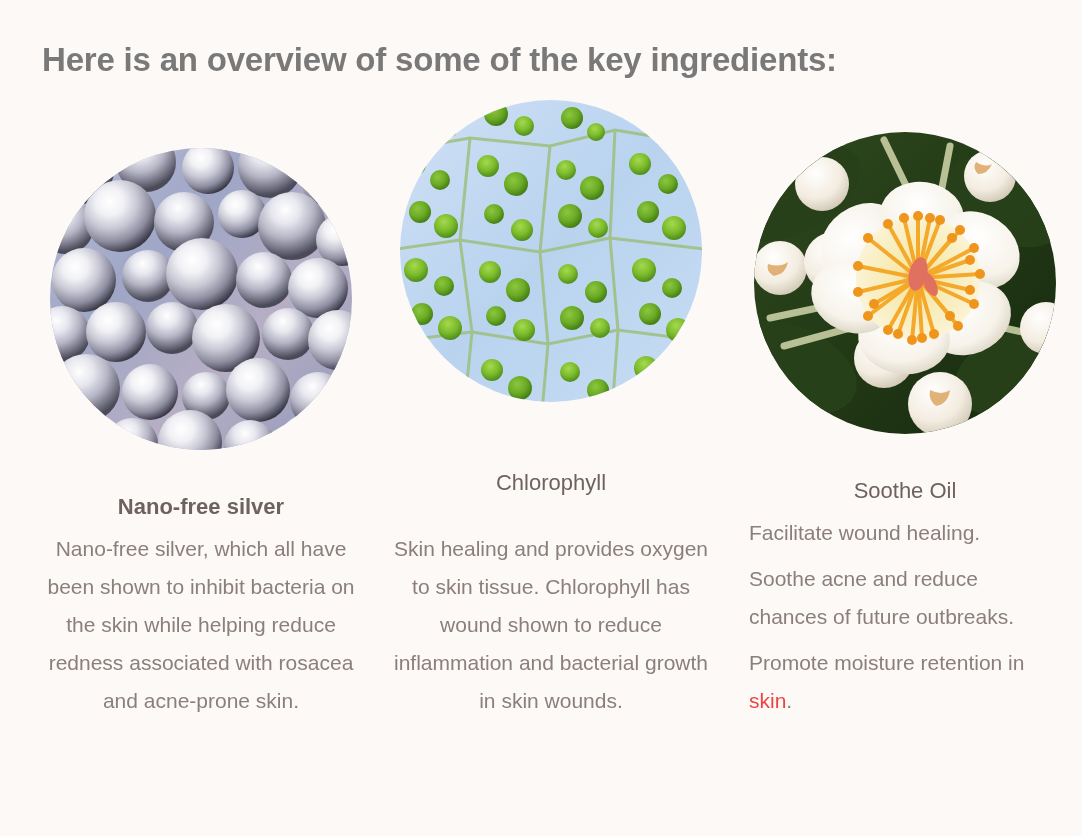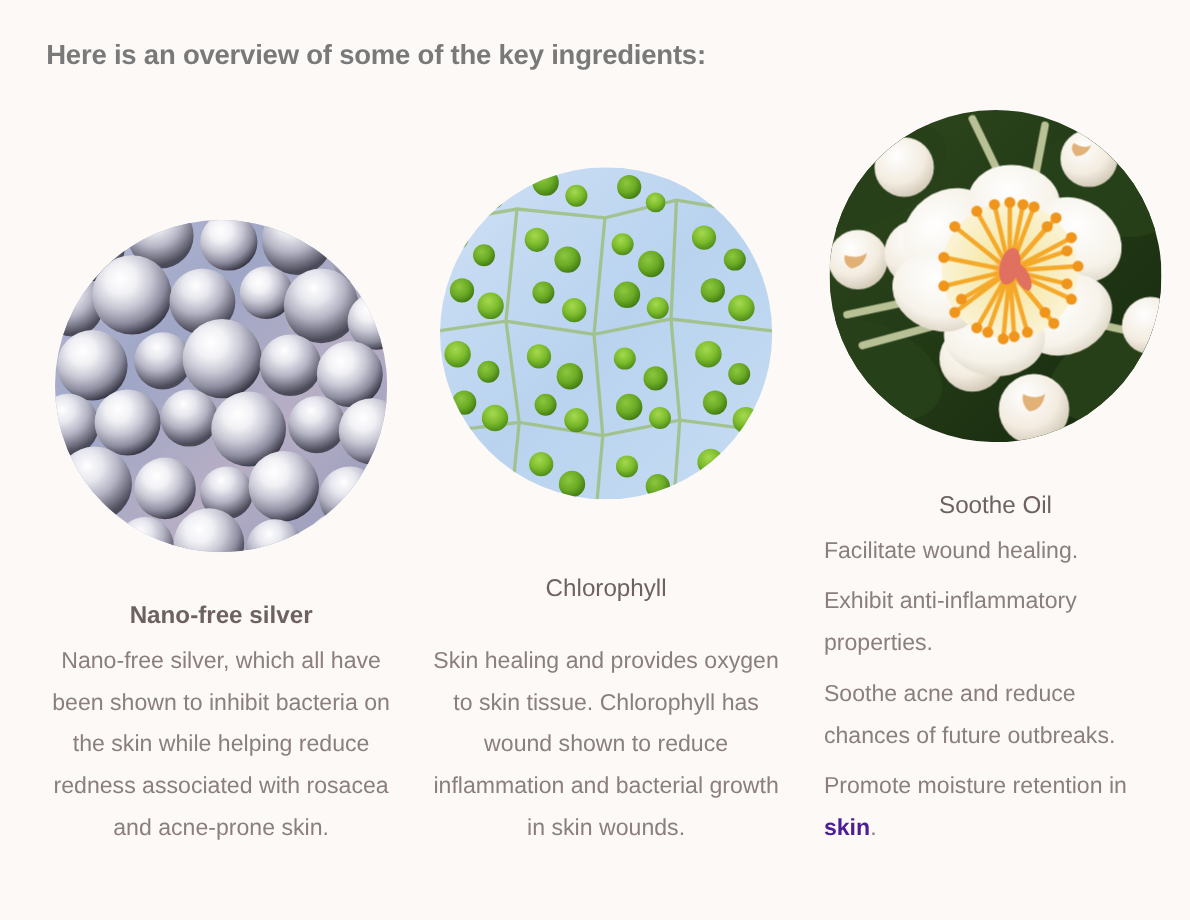--- a/index.html
+++ b/index.html
@@ -21,21 +21,21 @@
     width: 1082px;
     height: 836px;
     background: #fdf9f7;
   }
 
   
   .page-heading {
     position: absolute;
     left: 42px;
     top: 19px;
-    font-size: 25px;
+    font-size: 33px;
     font-weight: 600;
     letter-spacing: -0.2px;
     color: #79797a;
     white-space: nowrap;
     text-align: right;
   }
 
   
   .columns {
     position: absolute;
@@ -82,21 +82,21 @@
     width: 320px;
     font-size: 21px;
     line-height: 38px;
     font-weight: 300;
     color: #8a7f7d;
   }
   .body-centered { text-align: center; }
   .body-left { text-align: left; width: 312px; }
   .body-left p { margin: 0 0 8px 0; }
   .body-left p:last-child { margin-bottom: 0; }
-  .emph { font-weight: 700; color: #4c1d95; }
+  .emph { font-weight: 400; color: #ef4444; }
 </style>
 </head>
 <body>
 
 <div class="page">
 
   <h1 class="page-heading">Here is an overview of some of the key ingredients:</h1>
 
   <div class="columns">
 
@@ -381,20 +381,19 @@
             <ellipse cx="164" cy="142" rx="9" ry="17" transform="rotate(14 164 142)"></ellipse>
             <ellipse cx="176" cy="152" rx="6" ry="13" transform="rotate(-26 176 152)"></ellipse>
           </g>
         </svg>
       </div>
       <div class="ingredient-title">
         <span class="title-regular">Soothe Oil</span>
       </div>
       <div class="ingredient-body body-left">
         <p>Facilitate wound healing.</p>
-        <p>Exhibit anti-inflammatory properties.</p>
         <p>Soothe acne and reduce chances of future outbreaks.</p>
         <p><span>Promote moisture retention in </span><span class="emph">skin</span><span>.</span></p>
       </div>
     </div>
 
   </div>
 </div>
 
 </body></html>

